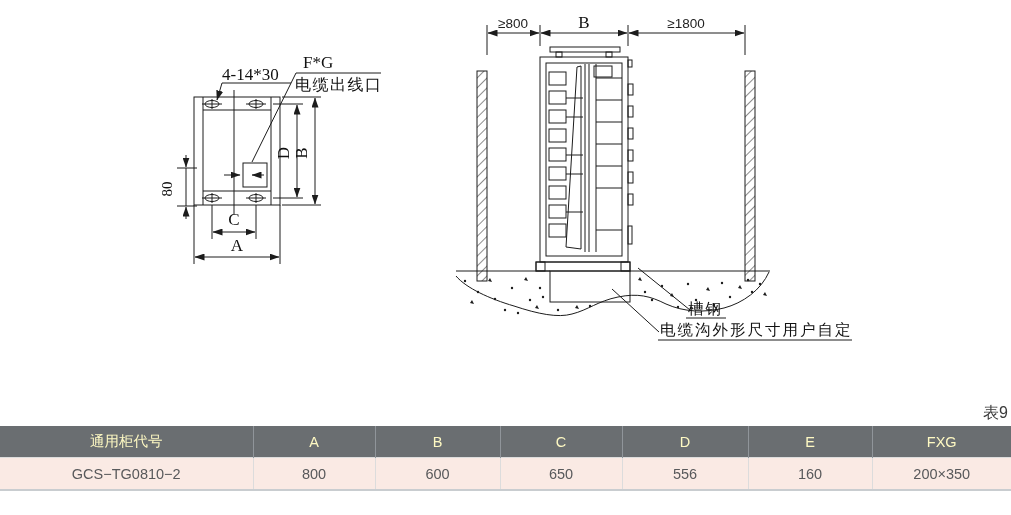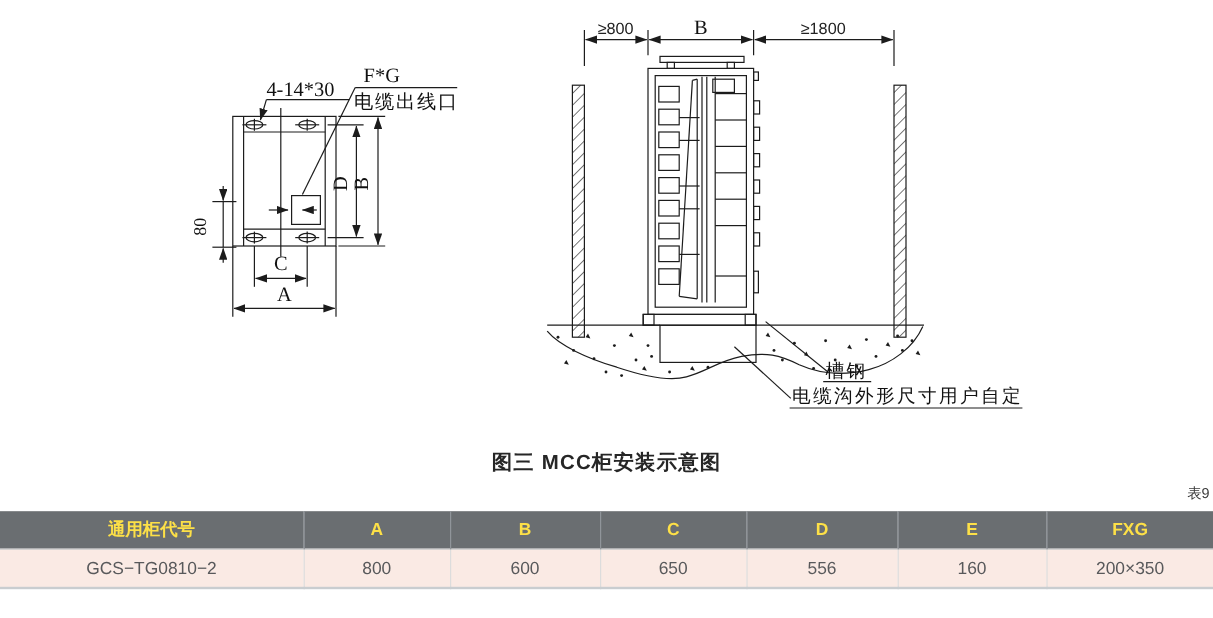--- a/index.html
+++ b/index.html
@@ -14,30 +14,30 @@
   .t-serif{font-family:"Liberation Serif", serif;font-size:17px;fill:#111;}
   .t-serif-sm{font-family:"Liberation Serif", serif;font-size:15px;fill:#111;}
   .t-sans-dim{font-family:"Liberation Sans", sans-serif;font-size:13.5px;fill:#222;}
   .t-cjk{font-family:"Liberation Serif", serif;font-size:16px;fill:#111;letter-spacing:1.5px;}
   .t-cjk2{font-family:"Liberation Serif", serif;font-size:15.5px;fill:#111;letter-spacing:2px;}
   .caption{
     position:absolute;left:0;top:374px;width:1011px;text-align:center;
     font-size:17px;font-weight:bold;color:#262626;letter-spacing:1px;
   }
   .table-note{
-    position:absolute;right:3px;top:403px;font-size:12px;color:#3a3a3a;
+    position:absolute;right:3px;top:403px;font-size:16px;color:#3a3a3a;
   }
   table.spec{
     position:absolute;left:0;top:426px;width:1011px;
     border-collapse:collapse;table-layout:fixed;
     font-size:14.5px;color:#58595b;
     border-bottom:2px solid #c9cdd0;
   }
   table.spec th{
-    background:#6a6e71;color:#fde047;font-weight:bold;
+    background:#6a6e71;color:#fef9c3;font-weight:normal;
     height:29px;text-align:center;border-left:1px solid #90959a;
   }
   table.spec th:first-child{border-left:none;}
   table.spec td{
     height:29px;text-align:center;border-left:1px solid #dcdcdc;
     border-top:1px solid #dcdcdc;background:#ffffff;
   }
   table.spec td:first-child{border-left:none;}
   table.spec tr.alt td{background:#faeae4;}
 </style>
@@ -278,21 +278,20 @@
       </g>
 
       <g>
         <line x1="612" y1="289" x2="659" y2="332"></line>
         <text class="t-cjk2" x="660" y="335">电缆沟外形尺寸用户自定</text>
         <line x1="658" y1="340" x2="852" y2="340"></line>
       </g>
     </g>
   </svg>
 
-  <div class="caption">图三  MCC柜安装示意图</div>
 
   <div class="table-note">表9</div>
 
   <table class="spec">
     <colgroup>
       <col style="width:253px">
         <col style="width:122px">
         <col style="width:125px">
       <col style="width:122px">
         <col style="width:126px">

